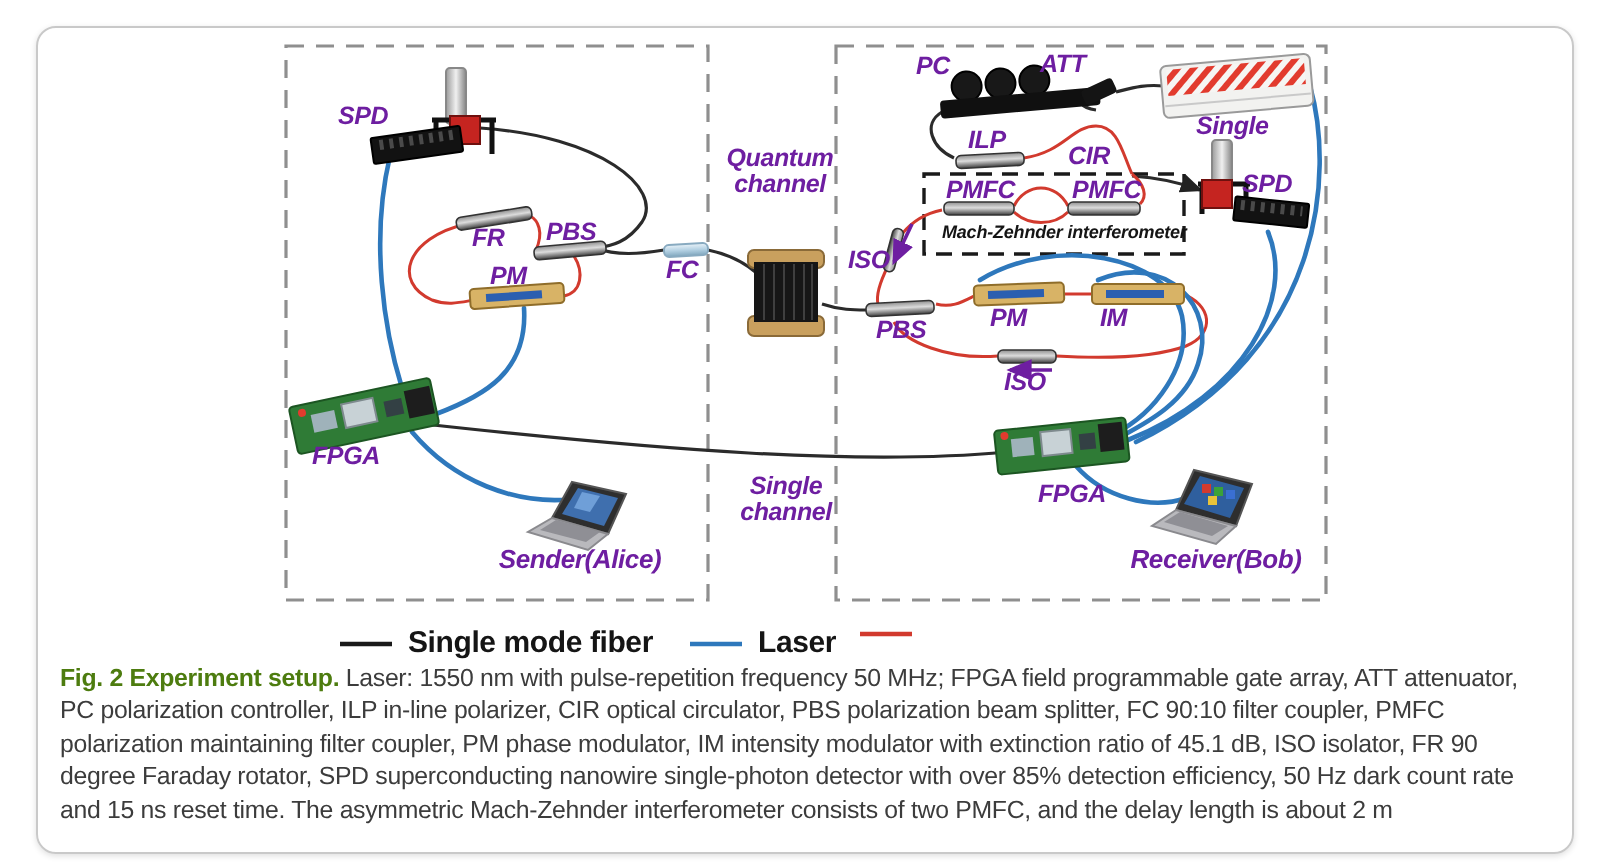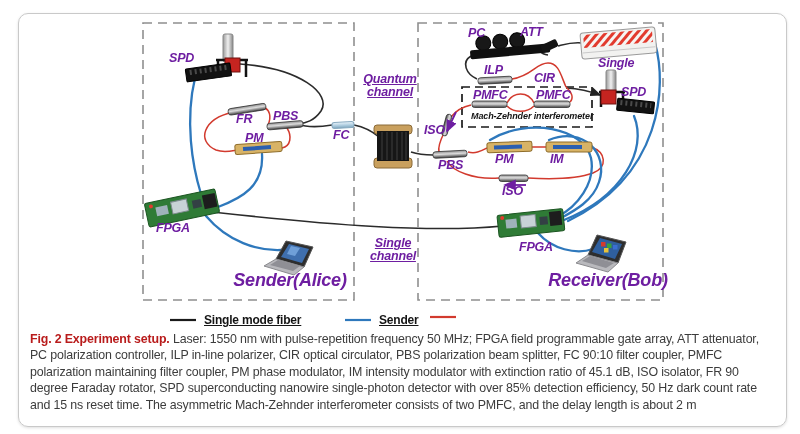--- a/index.html
+++ b/index.html
@@ -3,29 +3,29 @@
 <meta charset="utf-8">
 <style>
   html,body{margin:0;padding:0;background:#fff;}
   .stage{position:relative;width:800px;height:434px;background:#fff;overflow:hidden;
          font-family:"Liberation Sans",sans-serif;}
   .frame{position:absolute;left:18px;top:13px;width:767px;height:412px;
          border:1.5px solid #c9c9c9;border-radius:10px;box-shadow:0 1px 3px rgba(0,0,0,.13);}
   svg.diagram{position:absolute;left:0;top:0;}
   .lbl{position:absolute;font-style:italic;font-weight:bold;font-size:12.5px;
        color:#6e1ea1;white-space:nowrap;letter-spacing:-.2px;}
-  .lbl.big{font-size:18px;}
+  .lbl.big{font-size:13px;}
   .lbl.center{transform:translateX(-50%);text-align:center;line-height:12.5px;}
-  .lbl.center span{display:block;text-decoration:underline;}
+  .lbl.center span{display:block;}
   .lbl.mz{font-size:9px;color:#151515;letter-spacing:-.1px;}
   .legend-item{position:absolute;top:313px;display:flex;align-items:center;gap:6px;}
-  .legend-item .leg-label{font-weight:bold;font-size:12px;color:#151515;letter-spacing:-.2px;text-decoration:underline;}
+  .legend-item .leg-label{font-weight:bold;font-size:15px;color:#151515;letter-spacing:-.2px;}
   .caption{position:absolute;left:30px;top:331px;width:742px;margin:0;
            font-size:12.4px;line-height:16.4px;color:#3c3c3c;letter-spacing:-.15px;}
-  .caption b{color:#b91c1c;}
+  .caption b{color:#4d7c0f;}
 </style>
 </head>
 <body>
 
 <div class="stage">
   <div class="frame"></div>
 
   <svg class="diagram" width="800" height="334" viewBox="0 0 800 334">
     <defs>
       <linearGradient id="rod" x1="0" y1="0" x2="0" y2="1">
@@ -224,21 +224,21 @@
 
   <div class="lbl center" style="left:390px;top:73px">
     <span>Quantum</span>
     <span>channel</span>
   </div>
   <div class="lbl center" style="left:393px;top:237px">
     <span>Single</span>
     <span>channel</span>
   </div>
 
-  <span class="lbl" style="left:468px;top:26px">PC</span>
+  <span class="lbl" style="left:458px;top:26px">PC</span>
   <span class="lbl" style="left:520px;top:25px">ATT</span>
   <span class="lbl" style="left:598px;top:56px">Single</span>
   <span class="lbl" style="left:484px;top:63px">ILP</span>
   <span class="lbl" style="left:534px;top:71px">CIR</span>
   <span class="lbl" style="left:473px;top:88px">PMFC</span>
   <span class="lbl" style="left:536px;top:88px">PMFC</span>
   <span class="lbl mz" style="left:471px;top:111px">Mach-Zehnder interferometer</span>
   <span class="lbl" style="left:621px;top:85px">SPD</span>
   <span class="lbl" style="left:424px;top:123px">ISO</span>
   <span class="lbl" style="left:438px;top:158px">PBS</span>
@@ -251,21 +251,21 @@
   <div class="legend-item" style="left:168px">
     <svg width="30" height="8">
       <line x1="2" y1="4" x2="28" y2="4" stroke-width="2.2" stroke="#1a1a1a"></line>
     </svg>
     <span class="leg-label">Single mode fiber</span>
   </div>
   <div class="legend-item" style="left:343px">
     <svg width="30" height="8">
       <line x1="2" y1="4" x2="28" y2="4" stroke-width="2.2" stroke="#2e78bc"></line>
     </svg>
-    <span class="leg-label">Sender</span>
+    <span class="leg-label">Laser</span>
   </div>
   <div class="legend-item" style="left:428px">
     <svg width="30" height="8">
       <line x1="2" y1="4" x2="28" y2="4" stroke-width="2.2" stroke="#d23a2e"></line>
     </svg>
   </div>
 
   <p class="caption"><b>Fig. 2 Experiment setup.</b><span> Laser: 1550 nm with pulse-repetition frequency 50 MHz; FPGA field programmable gate array, ATT attenuator, PC polarization controller, ILP in-line polarizer, CIR optical circulator, PBS polarization beam splitter, FC 90:10 filter coupler, PMFC polarization maintaining filter coupler, PM phase modulator, IM intensity modulator with extinction ratio of 45.1 dB, ISO isolator, FR 90 degree Faraday rotator, SPD superconducting nanowire single-photon detector with over 85% detection efficiency, 50 Hz dark count rate and 15 ns reset time. The asymmetric Mach-Zehnder interferometer consists of two PMFC, and the delay length is about 2 m</span></p>
 </div>
 

